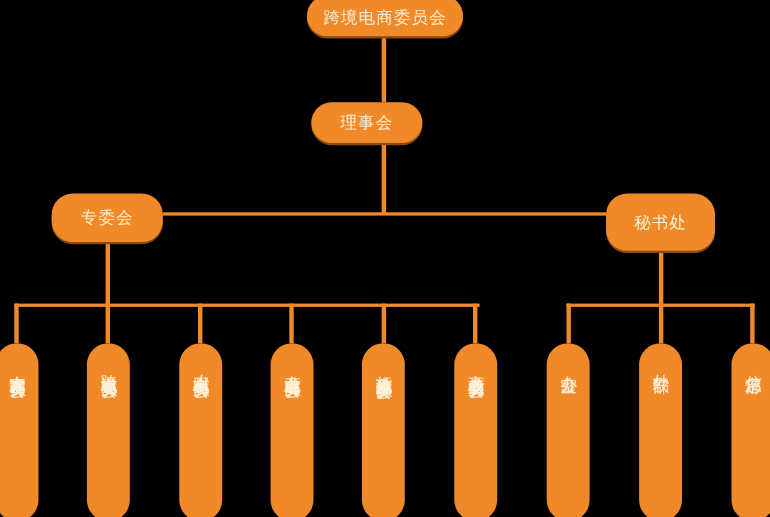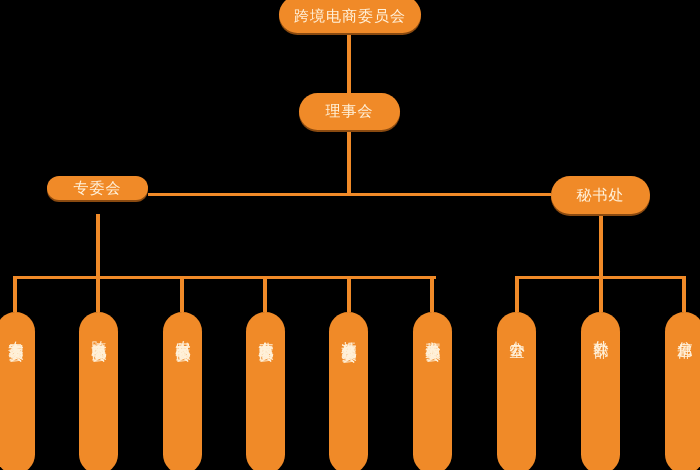--- a/index.html
+++ b/index.html
@@ -44,29 +44,29 @@
 <div class="line" style="left:263px; top:276px; width:4px; height:36px;"></div>
 <div class="line" style="left:347px; top:276px; width:4px; height:36px;"></div>
 <div class="line" style="left:430px; top:276px; width:4px; height:36px;"></div>
 <div class="line" style="left:515px; top:276px; width:4px; height:36px;"></div>
 <div class="line" style="left:682px; top:276px; width:4px; height:36px;"></div>
 
 <div class="box pill" style="left:279px; top:-4px; width:142px; height:37px; padding-top:3px;">
   <span>跨境电商委员会</span>
 </div>
 
-<div class="box pill" style="left:299px; top:93px; width:101px; height:37px;">
+<div class="box pill" style="left:283px; top:93px; width:101px; height:37px;">
   <span>理事会</span>
 </div>
 
-<div class="box pill" style="left:47px; top:176px; width:101px; height:24px;">
+<div class="box pill" style="left:47px; top:176px; width:101px; height:44px;">
   <span>专委会</span>
 </div>
 
-<div class="box pill" style="left:551px; top:176px; width:99px; height:38px;">
+<div class="box pill" style="left:551px; top:176px; width:99px; height:52px;">
   <span>秘书处</span>
 </div>
 
 <div class="vbox" style="left:-4px;">
   <span class="vtext">专家咨询委员会</span>
 </div>
 <div class="vbox" style="left:79px;">
   <span class="vtext">跨境电商委员会</span>
 </div>
 <div class="vbox" style="left:163px;">

